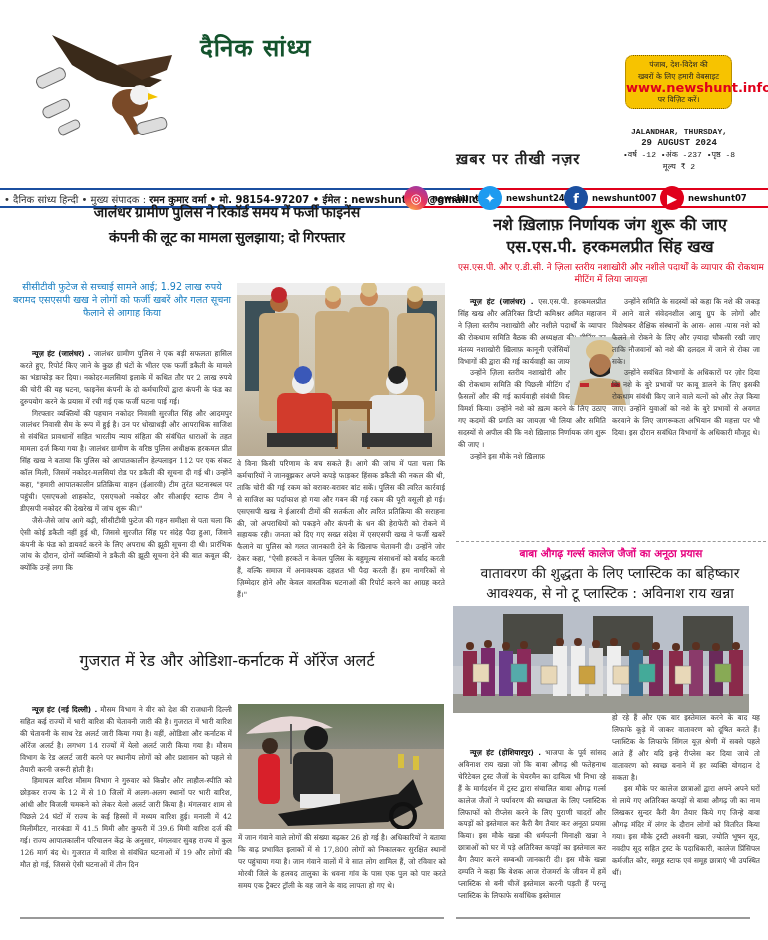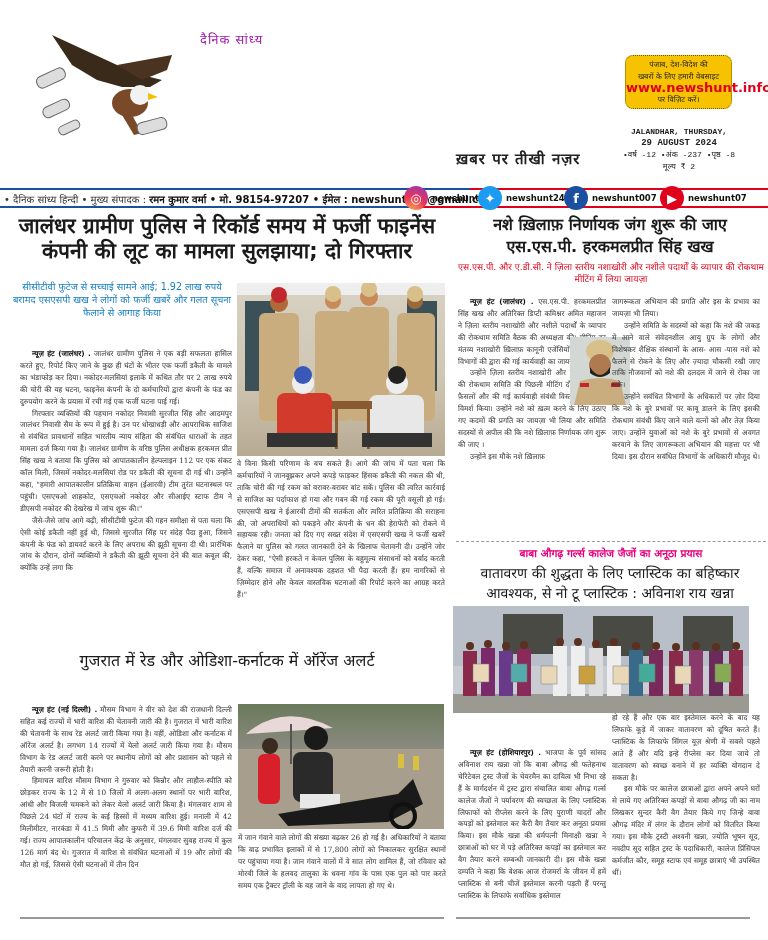--- a/index.html
+++ b/index.html
@@ -2,21 +2,21 @@
 <html><head>
 <meta charset="utf-8">
 <style>
   * { box-sizing: border-box; margin: 0; padding: 0; }
   html, body { width: 768px; height: 940px; background: #ffffff; overflow: hidden; }
   body { position: relative; font-family: "DejaVu Sans", sans-serif; color: #222; }
 
   
   .masthead { position: absolute; left: 0; top: 0; width: 768px; height: 180px; }
   .eagle { position: absolute; left: 22px; top: 25px; width: 150px; height: 115px; }
-  .tagline-top { position: absolute; left: 200px; top: 30px; font-size: 13px; font-weight: normal; color: #a21caf; letter-spacing: 1px; }
+  .tagline-top { position: absolute; left: 200px; top: 30px; font-size: 24px; font-weight: bold; color: #14532d; letter-spacing: 1px; }
   .brand { position: absolute; left: 196px; top: 44px; font-size: 112px; line-height: 110px; font-weight: bold; color: #e0001b; letter-spacing: -4px; font-family: "DejaVu Sans", sans-serif; }
   .brand-sub { position: absolute; left: 456px; top: 148px; font-size: 15px; font-weight: bold; color: #222; letter-spacing: 1px; }
   .promo-box { position: absolute; left: 625px; top: 55px; width: 107px; height: 54px; background: #f7c300; border: 1.5px dotted #7a5c00; border-radius: 8px; text-align: center; font-size: 7.6px; line-height: 11.5px; padding-top: 3px; color: #222; }
   .promo-box .url { color: #e0001b; font-weight: bold; font-size: 13px; }
   .dateline { position: absolute; left: 620px; top: 126px; width: 118px; text-align: center; font-size: 8px; line-height: 11.5px; color: #222; font-family: Liberation Mono, monospace; }
   .dateline .b { font-weight: bold; }
 
   
   .strip { position: absolute; left: 0; top: 188px; width: 768px; height: 20px; }
   .strip .line-top { position: absolute; left: 0; top: 0; width: 768px; height: 2px; background: #1b4fa0; }
@@ -97,21 +97,21 @@
   <div class="social" style="left:564px">
     <span class="ico fb">f</span>
     <span>newshunt007</span>
   </div>
   <div class="social" style="left:660px">
     <span class="ico yt">▶</span>
     <span>newshunt07</span>
   </div>
 </div>
 
-<div class="headline" style="left:4px; top:214px; width:446px; font-size:21px; line-height:25px;">
+<div class="headline" style="left:4px; top:200px; width:446px; font-size:14px; line-height:25px;font-family:Liberation Serif, serif;">
   <div>जालंधर ग्रामीण पुलिस ने रिकॉर्ड समय में फर्जी फाइनेंस</div>
   <div>कंपनी की लूट का मामला सुलझाया; दो गिरफ्तार</div>
 </div>
 <div class="subhead" style="left:12px; top:280px; width:220px; color:#1a7fc1; font-size:9.6px; line-height:13px;">सीसीटीवी फुटेज से सच्चाई सामने आई; 1.92 लाख रुपये बरामद एसएसपी खख ने लोगों को फर्जी खबरें और गलत सूचना फैलाने से आगाह किया</div>
 
 <div class="col" style="left:20px; top:348px; width:212px; height:304px;">
   <p><span class="lead">न्यूज़ हंट (जालंधर) .</span><span> जालंधर ग्रामीण पुलिस ने एक बड़ी सफलता हासिल करते हुए, रिपोर्ट किए जाने के कुछ ही घंटों के भीतर एक फर्जी डकैती के मामले का भंडाफोड़ कर दिया। नकोदर-मलसियां इलाके में कथित तौर पर 2 लाख रुपये की चोरी की यह घटना, फाइनेंस कंपनी के दो कर्मचारियों द्वारा कंपनी के फंड का दुरुपयोग करने के प्रयास में रची गई एक फर्जी घटना पाई गई।</span></p>
   <p>गिरफ्तार व्यक्तियों की पहचान नकोदर निवासी सुरजीत सिंह और आदमपुर जालंधर निवासी सैम के रूप में हुई है। उन पर धोखाधड़ी और आपराधिक साजिश से संबंधित प्रावधानों सहित भारतीय न्याय संहिता की संबंधित धाराओं के तहत मामला दर्ज किया गया है। जालंधर ग्रामीण के वरिष्ठ पुलिस अधीक्षक हरकमल प्रीत सिंह खख ने बताया कि पुलिस को आपातकालीन हेल्पलाइन 112 पर एक संकट कॉल मिली, जिसमें नकोदर-मलसियां रोड पर डकैती की सूचना दी गई थी। उन्होंने कहा, "हमारी आपातकालीन प्रतिक्रिया वाहन (ईआरवी) टीम तुरंत घटनास्थल पर पहुंची। एसएचओ शाहकोट, एसएचओ नकोदर और सीआईए स्टाफ टीम ने डीएसपी नकोदर की देखरेख में जांच शुरू की।"</p>
   <p>जैसे-जैसे जांच आगे बढ़ी, सीसीटीवी फुटेज की गहन समीक्षा से पता चला कि ऐसी कोई डकैती नहीं हुई थी, जिससे सुरजीत सिंह पर संदेह पैदा हुआ, जिसने कंपनी के फंड को डायवर्ट करने के लिए अपराध की झूठी सूचना दी थी। प्रारंभिक जांच के दौरान, दोनों व्यक्तियों ने डकैती की झूठी सूचना देने की बात कबूल की, क्योंकि उन्हें लगा कि</p>
 </div>
@@ -168,21 +168,20 @@
   <svg width="60" height="68" viewBox="0 0 60 68">
     <ellipse cx="30" cy="14" rx="14" ry="11" fill="#d9c08a"></ellipse>
     <circle cx="30" cy="28" r="11" fill="#b07a50"></circle>
     <path d="M20 30 Q30 46 40 30 L40 36 Q30 44 20 36 Z" fill="#222"></path>
     <path d="M4 68 L10 44 Q30 38 50 44 L56 68 Z" fill="#c9ad7f"></path>
     <rect x="10" y="46" width="9" height="4" fill="#c1272d"></rect>
       <rect x="41" y="46" width="9" height="4" fill="#c1272d"></rect>
   </svg>
 </div>
 <div class="col" style="left:612px; top:296px; width:148px; height:225px;">
-  <p style="text-indent:0">जागरूकता अभियान की प्रगति और इस के प्रभाव का जायज़ा भी लिया।</p>
   <p style="padding-left:0">उन्होंने समिति के सदस्यों को कहा कि नशे की जकड़ में आने वाले संवेदनशील आयु ग्रुप के लोगों और विशेषकर शैक्षिक संस्थानों के आस- आस -पास नशे को फैलने से रोकने के लिए और ज़्यादा चौकसी रखी जाए ताकि नौजवानों को नशे की दलदल में जाने से रोका जा सके।</p>
   <p>उन्होंने सबंधित विभागों के अधिकारों पर ज़ोर दिया कि नशे के बुरे प्रभावों पर काबू डालने के लिए इसकी रोकथाम संबंधी किए जाने वाले यत्नों को और तेज़ किया जाए। उन्होंने युवाओं को नशे के बुरे प्रभावों से अवगत करवाने के लिए जागरूकता अभियान की महत्ता पर भी दिया। इस दौरान सबंधित विभागों के अधिकारी मौजूद थे।</p>
 </div>
 <div class="drule" style="left:456px; top:541px; width:310px;"></div>
 
 <div class="caption-tag" style="left:456px; top:546px; width:310px; text-align:center; color:#e6007e; font-size:10.5px;">बाबा औगढ़ गर्ल्स कालेज जैजों  का अनूठा प्रयास</div>
 <div class="headline" style="left:454px; top:563px; width:312px; font-size:14px; line-height:20px; font-weight:normal;">
   <div>वातावरण की शुद्धता के लिए प्लास्टिक का बहिष्कार</div>
   <div>आवश्यक, से नो टू प्लास्टिक  : अविनाश राय खन्ना</div>
 </div>

